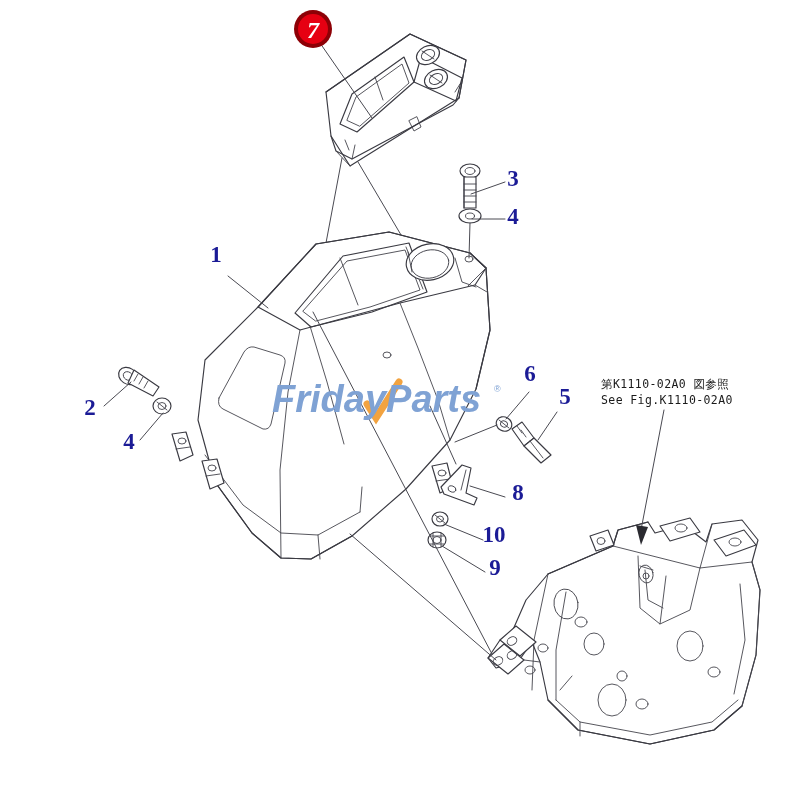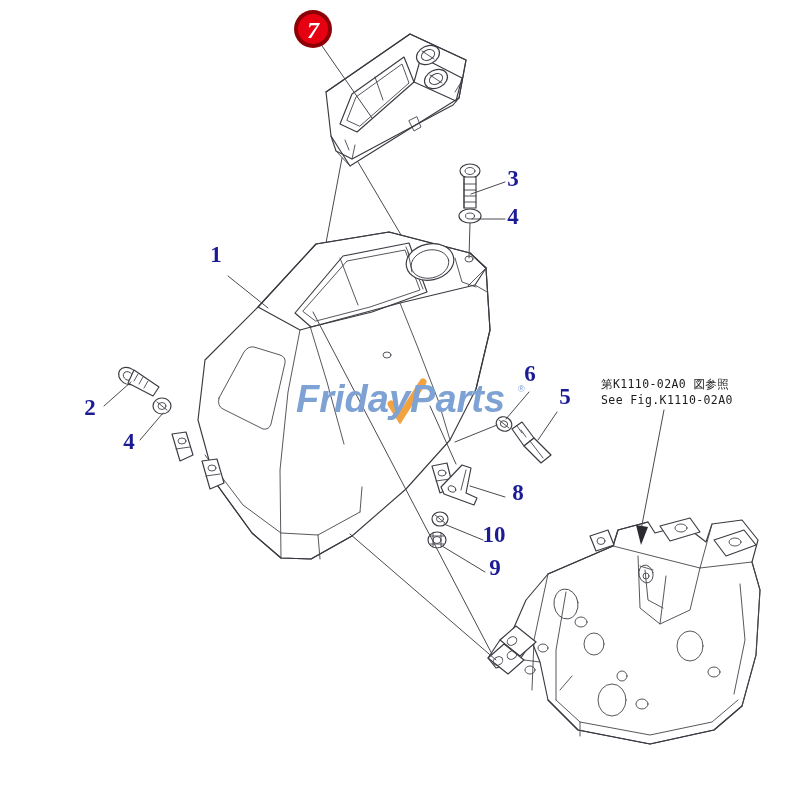--- a/index.html
+++ b/index.html
@@ -86,21 +86,20 @@
   }
   
   #watermark {
     position: absolute;
     left: 272px;
     top: 374px;
     width: 232px;
     height: 52px;
     pointer-events: none;
     user-select: none;
-    margin-left: 24px;
   }
   #watermark svg { width: 232px; height: 52px; display: block; }
   .wm-text {
     font-family: "Liberation Sans", sans-serif;
     font-weight: bold;
     font-style: italic;
     font-size: 38px;
     fill: #7fa2d4;
   }
   .wm-reg {

